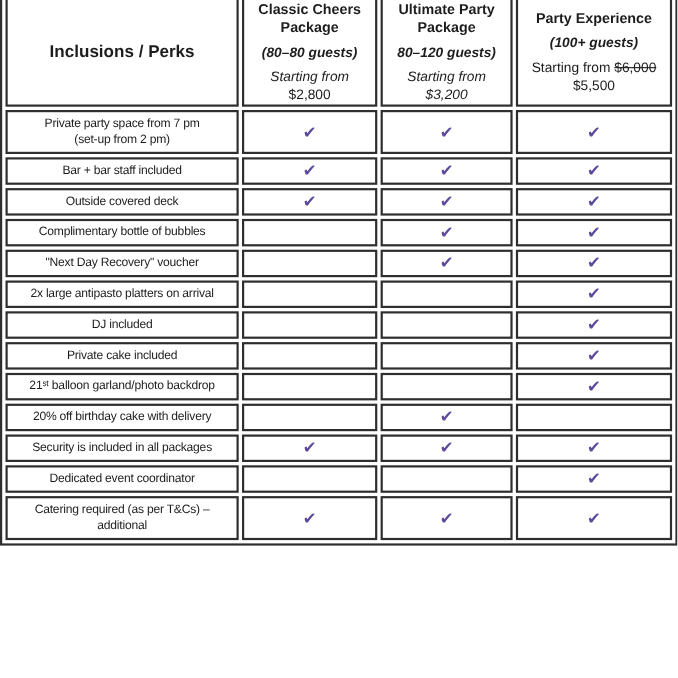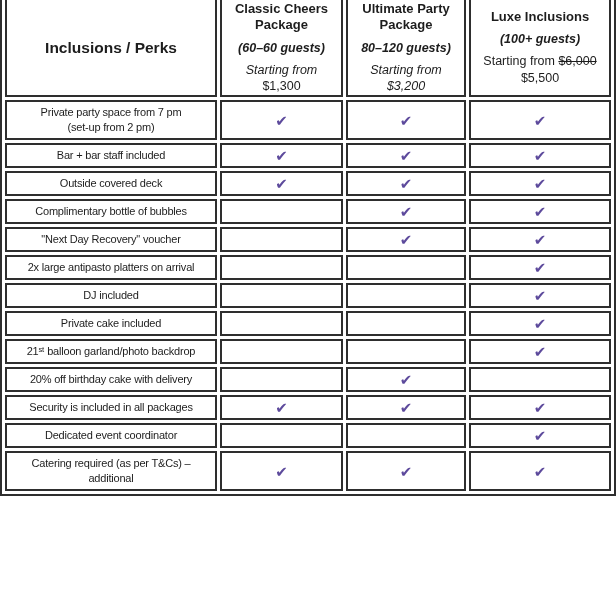--- a/index.html
+++ b/index.html
@@ -44,31 +44,31 @@
         <col style="width:123px">
         <col style="width:120px">
         <col>
     </colgroup>
     <tbody>
         <tr class="hdr">
       <td class="corner">Inclusions / Perks</td>
       <td>
         <div class="pkg-title">Classic Cheers
 Package</div>
-        <div class="pkg-guests">(60–60 guests)</div>
-        <div class="pkg-price"><span class="it">Starting from</span> <span>$1,300</span></div>
+        <div class="pkg-guests">(80–80 guests)</div>
+        <div class="pkg-price"><span class="it">Starting from</span> <span>$2,800</span></div>
       </td>
       <td>
         <div class="pkg-title">Ultimate Party
 Package</div>
         <div class="pkg-guests">80–120 guests)</div>
         <div class="pkg-price"><span class="it">Starting from</span> <span class="it">$3,200</span></div>
       </td>
       <td>
-        <div class="pkg-title">Luxe Inclusions</div>
+        <div class="pkg-title">Party Experience</div>
         <div class="pkg-guests">(100+ guests)</div>
         <div class="pkg-price"><span>Starting from</span> <s>$6,000</s> <span>$5,500</span></div>
       </td>
     </tr>
 
     <tr class="r-tall">
       <td class="perk">Private party space from 7 pm
 (set-up from 2 pm)</td>
       <td class="check">✔</td>
       <td class="check">✔</td>

